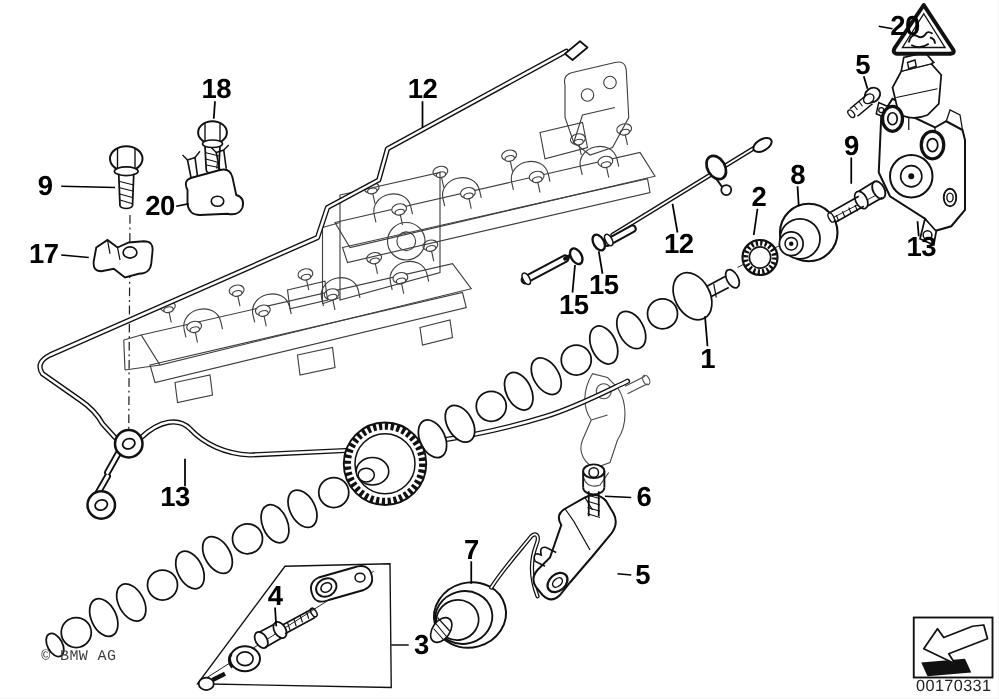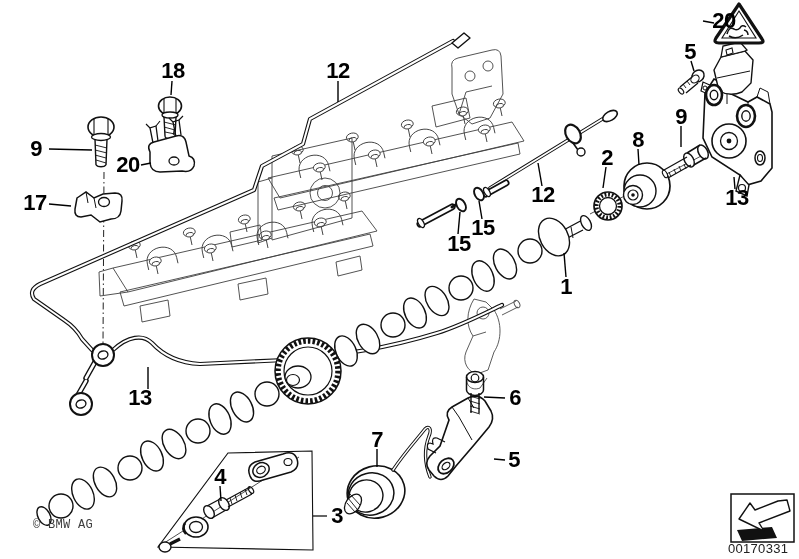--- a/index.html
+++ b/index.html
@@ -10,21 +10,21 @@
   .stage svg{position:absolute;left:0;top:0;}
   .callout{
     position:absolute;transform:translate(-50%,-50%);
     font-weight:bold;font-size:22px;letter-spacing:-0.5px;color:#000;
     line-height:1;white-space:nowrap;cursor:pointer;user-select:none;
   }
   .copyright{
     position:absolute;left:33px;top:518px;font-size:12px;color:#3d3d3d;letter-spacing:0.3px;font-family:Liberation Mono, monospace;
   }
   .doc-number{
-    position:absolute;left:728px;top:541px;width:70px;
+    position:absolute;left:728px;top:541px;width:70px;text-align:center;
     font-size:13px;color:#222;letter-spacing:0.3px;
   }
 </style>
 </head>
 <body>
 
 <div class="stage">
 
 <svg width="799" height="559" viewBox="0 0 799 559">
   <defs>

